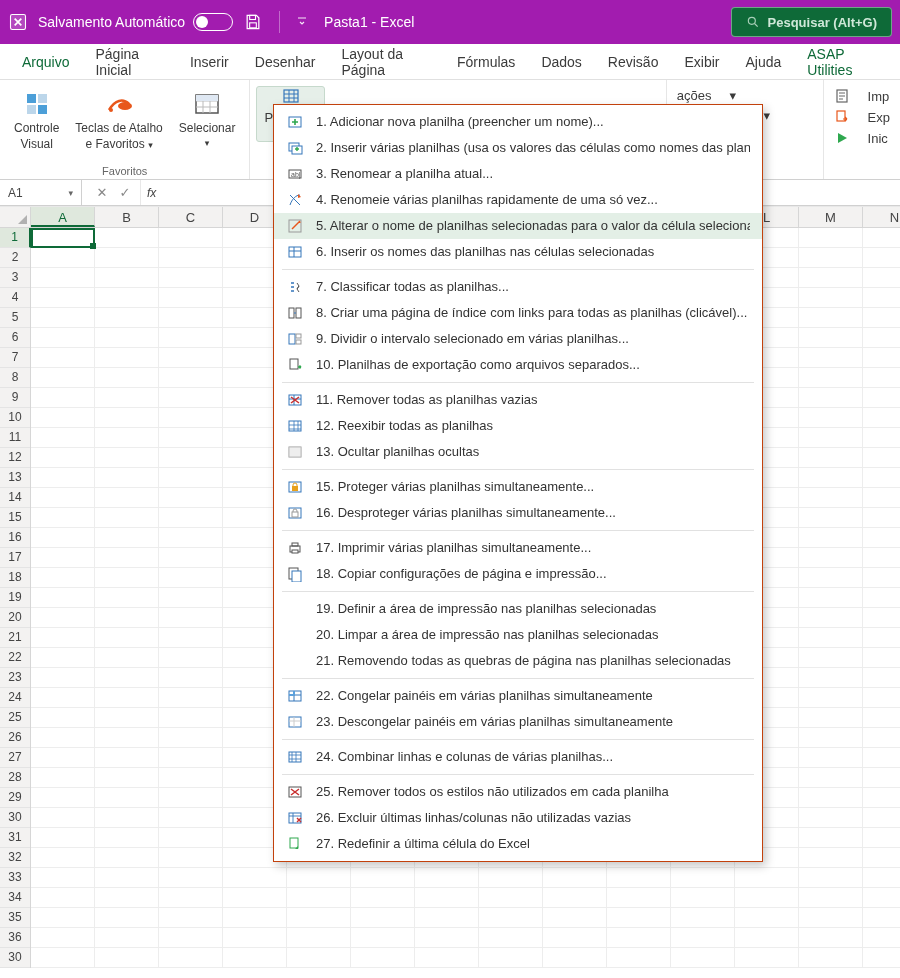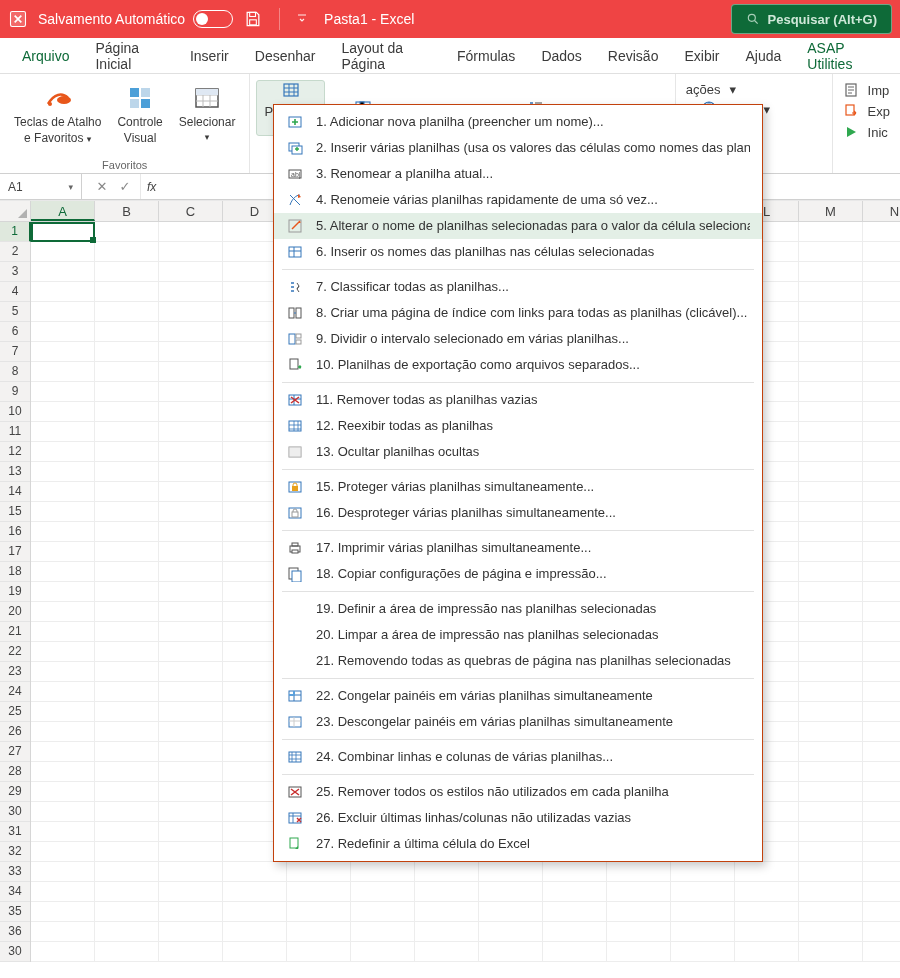--- a/index.html
+++ b/index.html
@@ -1,19 +1,19 @@
 <!DOCTYPE html>
 <html><head>
 <meta charset="utf-8">
 <style>
   * { box-sizing: border-box; margin: 0; padding: 0; font-family: "Segoe UI", Arial, sans-serif; }
   body { background: #fff; width: 900px; height: 978px; overflow: hidden; font-size: 13px; color: #1a1a1a; }
 
   
-  .titlebar { display: flex; align-items: center; height: 38px; background: #ef4444; color: #fff; padding: 0 8px; gap: 10px; }
+  .titlebar { display: flex; align-items: center; height: 44px; background: #a21caf; color: #fff; padding: 0 8px; gap: 10px; }
   .titlebar .excel-icon { width:20px; height:20px; display:flex; align-items:center; justify-content:center;}
   .titlebar .autosave { display:flex; align-items:center; gap:8px; font-size:14px;}
   .titlebar .toggle { width:40px; height:18px; border:1px solid #fff; border-radius:9px; position:relative; display:inline-block;}
   .titlebar .toggle::after{content:"";position:absolute;left:2px; top:2px;width:12px;height:12px;border-radius:50%;background:#fff;}
   .titlebar .save-icon{width:20px;height:20px;display:flex;align-items:center;justify-content:center;}
   .titlebar .sep{width:1px;height:22px;background:rgba(255,255,255,.35);margin:0 6px;}
   .titlebar .qat-more{font-size:12px;opacity:.9;}
   .titlebar .doc-title{font-size:14px; margin-left:6px;white-space:nowrap;}
   .titlebar .spacer{flex:1;}
   .titlebar .search{background:#0e6a38;border:1px solid rgba(255,255,255,.4);border-radius:4px;height:30px;display:flex;align-items:center;gap:8px;padding:0 14px;color:#cfe8d8;min-width:160px;font-weight:bold;}
@@ -34,21 +34,21 @@
   .ribbon-group .big-btn svg{width:32px;height:32px;}
   .ribbon-group .big-btn .dd{font-size:9px;margin-top:0;}
   .ribbon-group .label{font-size:11px;color:#666;margin-top:2px;}
 
   .ribbon-col{display:flex;flex-direction:column;padding:6px 6px 2px;gap:4px;}
   .ribbon-btn{display:flex;align-items:center;gap:6px;font-size:13px;color:#3b3b3b;padding:2px 8px;border-radius:3px;white-space:nowrap;}
   .ribbon-btn svg{width:16px;height:16px;flex:0 0 16px;}
   .ribbon-btn.active{background:#e6efe9;border:1px solid #c6d9cc;padding:1px 7px;flex-direction:column;}
   .ribbon-btn .dd{font-size:8px;margin-left:2px;color:#666;}
   .ribbon-right{padding:6px 8px;display:flex;flex-direction:column;gap:5px;font-size:13px;color:#3b3b3b;margin-left:auto;}
-  .ribbon-right .rr{display:flex;align-items:center;gap:9px;}
+  .ribbon-right .rr{display:flex;align-items:center;gap:18px;}
   .ribbon-right svg{width:16px;height:16px;}
 
   
   .formula-bar{display:flex;align-items:center;height:26px;background:#fff;border-bottom:1px solid #d0d0d0;font-size:12px;color:#444;}
   .formula-bar .namebox{width:82px;border-right:1px solid #d0d0d0;height:100%;display:flex;align-items:center;padding:0 8px;justify-content:space-between;}
   .formula-bar .namebox .dd{font-size:9px;color:#666;}
   .formula-bar .sep2{width:5px;height:100%;}
   .formula-bar .btns{display:flex;align-items:center;gap:1px;height:100%;padding:0 4px;color:#888;border-right:1px solid #e8e8e8;}
   .formula-bar .btns span{width:22px;text-align:center;font-size:13px;}
   .formula-bar .fx{font-style:italic;font-size:12px;color:#444;padding:0 6px;}
@@ -131,36 +131,36 @@
     <div class="tab">Exibir</div>
     <div class="tab">Ajuda</div>
     <div class="tab active">ASAP Utilities</div>
   </div>
 
 <div class="ribbon">
   <div class="ribbon-group">
     <div style="display:flex;gap:8px;">
       <div class="big-btn">
         <svg viewBox="0 0 32 32">
-            <path d="M6 22c6-10 14-12 20-6" stroke="#e8571b" stroke-width="2.5" fill="none"></path>
-            <ellipse cx="22" cy="18" rx="7" ry="4" fill="#e8571b"></ellipse>
-            <circle cx="8" cy="22" r="2" fill="#e8571b"></circle>
-          </svg>
-        <span>Teclas de Atalho</span>
-        <span><span>e Favoritos</span> <span class="dd">▾</span></span>
-      </div>
-      <div class="big-btn">
-        <svg viewBox="0 0 32 32">
             <rect x="6" y="6" width="9" height="9" fill="#4c9fd8"></rect>
             <rect x="17" y="6" width="9" height="9" fill="#bcd6ea"></rect>
             <rect x="6" y="17" width="9" height="9" fill="#bcd6ea"></rect>
             <rect x="17" y="17" width="9" height="9" fill="#4c9fd8"></rect>
           </svg>
         <span>Controle</span>
         <span>Visual</span>
+      </div>
+      <div class="big-btn">
+        <svg viewBox="0 0 32 32">
+            <path d="M6 22c6-10 14-12 20-6" stroke="#e8571b" stroke-width="2.5" fill="none"></path>
+            <ellipse cx="22" cy="18" rx="7" ry="4" fill="#e8571b"></ellipse>
+            <circle cx="8" cy="22" r="2" fill="#e8571b"></circle>
+          </svg>
+        <span>Teclas de Atalho</span>
+        <span><span>e Favoritos</span> <span class="dd">▾</span></span>
       </div>
       <div class="big-btn">
         <svg viewBox="0 0 32 32">
             <rect x="5" y="7" width="22" height="18" fill="none" stroke="#555" stroke-width="1.5"></rect>
             <path d="M5 13h22M5 19h22M12 7v18M19 7v18" stroke="#bbb"></path>
             <rect x="5" y="7" width="22" height="6" fill="#dfe8f3"></rect>
           </svg>
         <span>Selecionar</span>
         <span class="dd">▾</span>
       </div>

